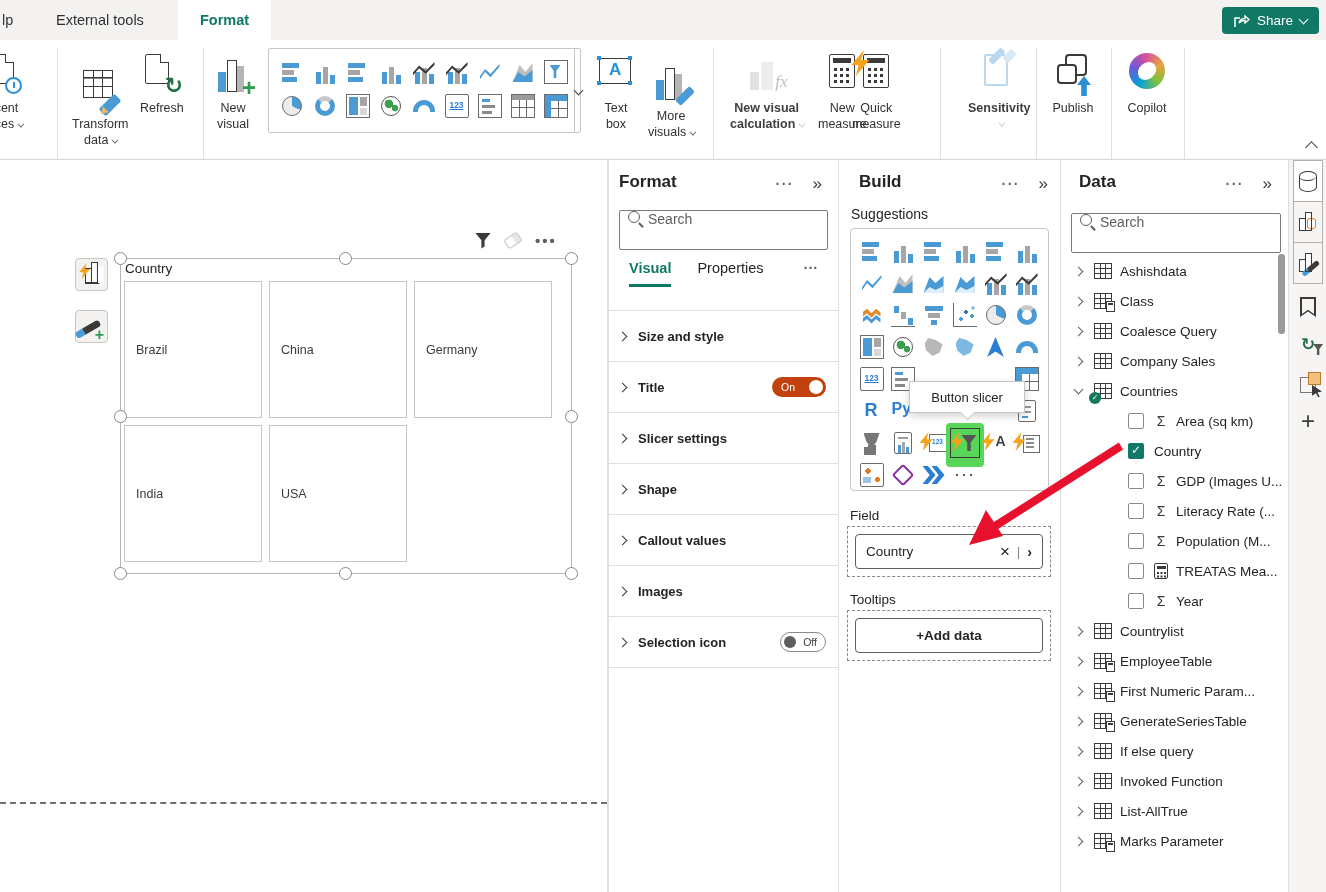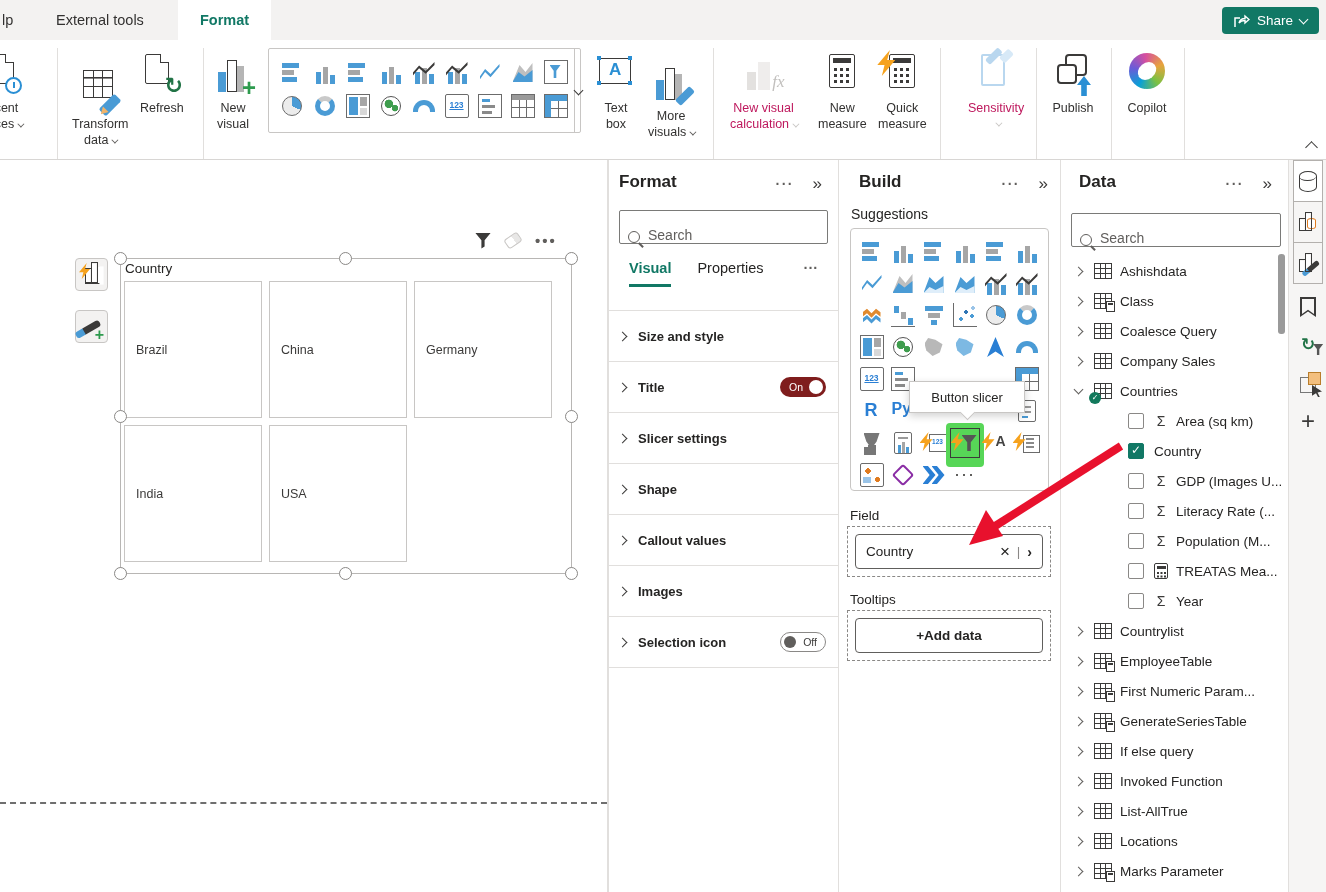--- a/index.html
+++ b/index.html
@@ -13,21 +13,21 @@
   .tab.active { font-weight:bold; }
   .share-btn { position:absolute; right:7px; top:7px; height:27px; background:#117865; border-radius:4px; color:#fff; display:flex; align-items:center; gap:7px; padding:0 12px; font-size:13.5px; cursor:pointer; }
   .share-btn svg { display:block; }
   .share-caret { width:7px; height:7px; border-right:1.6px solid #fff; border-bottom:1.6px solid #fff; transform:rotate(45deg); margin-top:-3px; }
 
   
   .ribbon { position:absolute; left:0; top:40px; width:1326px; height:120px; background:#fff; border-bottom:1px solid #d8d6d4; overflow:hidden; }
   .rb-divider { position:absolute; top:8px; height:112px; width:1px; background:#e1dfdd; }
   .rb-item { position:absolute; display:flex; flex-direction:column; align-items:center; cursor:pointer; }
   .rb-label { font-size:12.5px; color:#323130; text-align:center; line-height:16px; white-space:nowrap; }
-  .rb-label.dis { color:#be185d; }
+  .rb-label.dis { color:#404040;font-weight:bold; }
   .caret-s { display:inline-block; width:5px; height:5px; border-right:1.3px solid #605e5c; border-bottom:1.3px solid #605e5c; transform:rotate(45deg) translateY(-2px); margin-left:3px; }
   .caret-s.dis { border-color:#c8c6c4; }
 
   
   .bic { width:42px; height:44px; position:relative; margin-bottom:4px; }
 
   .ic-page { position:absolute; left:8px; top:2px; width:24px; height:30px; border:1.7px solid #3b3a39; border-radius:2px; background:#fff; }
   .ic-page::before { content:""; position:absolute; right:-1px; top:-1px; width:8px; height:8px; background:#fff; border-left:1.7px solid #3b3a39; border-bottom:1.7px solid #3b3a39; }
   .ic-clock { position:absolute; right:2px; bottom:2px; width:17px; height:17px; border:2px solid #2a8fd4; border-radius:50%; background:#fff; }
   .ic-clock::before { content:""; position:absolute; left:6px; top:3px; width:2px; height:6px; background:#2a8fd4; }
@@ -159,36 +159,36 @@
   .oob-zap { position:absolute; left:3px; top:4px; width:11px; height:16px; background:#f6a21d; clip-path:polygon(70% 0,0 58%,40% 58%,25% 100%,100% 38%,55% 38%); }
   .oob-brush { position:absolute; left:5px; top:13px; width:20px; height:7px; background:#3b3a39; border-radius:3px; transform:rotate(-30deg); }
   .oob-brush::before { content:""; position:absolute; left:-7px; top:0px; width:9px; height:7px; background:#4a9bd5; border-radius:3px 0 0 3px; }
   .oob-plusg { position:absolute; right:3px; bottom:0px; font-size:16px; font-weight:bold; color:#2e9b4e; line-height:14px; }
 
   
   .pane { position:absolute; top:160px; height:732px; background:#fff; border-left:1px solid #e1dfdd; }
   .pane-header { position:absolute; left:10px; top:12px; font-size:17px; font-weight:bold; color:#252423; }
   .pane-dots { position:absolute; top:16px; color:#605e5c; font-size:14px; letter-spacing:1.5px; font-weight:bold; cursor:pointer; }
   .pane-collapse { position:absolute; top:14px; color:#3b3a39; font-size:17px; cursor:pointer; }
-  .searchbox { position:absolute; height:34px; border:1px solid #7a7a78; border-radius:2px; background:#fff; display:flex; align-items:flex-end; gap:8px; padding:0 8px; }
+  .searchbox { position:absolute; height:40px; border:1px solid #7a7a78; border-radius:2px; background:#fff; display:flex; align-items:flex-start; gap:8px; padding:0 8px; }
   .searchbox input { border:none; outline:none; font-size:14px; color:#252423; width:100%; font-family:inherit; background:transparent; }
   .searchbox input::placeholder { color:#605e5c; opacity:1; }
   .ic-mag { width:12px; height:12px; border:1.6px solid #605e5c; border-radius:50%; position:relative; flex:none; }
   .ic-mag::after { content:""; position:absolute; left:10px; top:10px; width:6px; height:1.6px; background:#605e5c; transform:rotate(45deg); transform-origin:left center; }
 
   
   .fp-tabs { position:absolute; left:20px; top:100px; display:flex; gap:26px; font-size:14.5px; }
   .fp-tab { cursor:pointer; padding-bottom:8px; }
   .fp-tab.active { color:#117865; font-weight:bold; border-bottom:3px solid #117865; }
   .fp-sections { position:absolute; left:0; top:150px; width:100%; border-top:1px solid #e1dfdd; }
   .fsec { height:51px; border-bottom:1px solid #e1dfdd; display:flex; align-items:center; padding:0 12px 0 10px; cursor:pointer; }
   .chev-r { width:7px; height:7px; border-right:1.6px solid #3b3a39; border-top:1.6px solid #3b3a39; transform:rotate(45deg); margin-right:12px; flex:none; }
   .fsec-label { font-size:13px; font-weight:bold; color:#252423; flex:1; }
   .tg { display:none; align-items:center; border-radius:10px; height:20px; font-size:10.5px; position:relative; flex:none; }
-  .fsec.t-on .tg { display:flex; width:46px; background:#7f1d1d; color:#fff; padding-left:9px; }
+  .fsec.t-on .tg { display:flex; width:54px; background:#c2410c; color:#fff; padding-left:9px; }
   .fsec.t-on .tg::after { content:""; position:absolute; right:3px; top:3px; width:14px; height:14px; border-radius:50%; background:#fff; }
   .fsec.t-off .tg { display:flex; width:46px; border:1px solid #8a8886; color:#3b3a39; justify-content:flex-end; padding-right:8px; }
   .fsec.t-off .tg::after { content:""; position:absolute; left:3px; top:3px; width:12px; height:12px; border-radius:50%; background:#605e5c; }
 
   
   .bp-sub { position:absolute; left:12px; top:46px; font-size:14px; color:#252423; }
   .bp-gallery { position:absolute; left:11px; top:68px; width:199px; height:263px; border:1px solid #c8c6c4; border-radius:4px; background:#fff; }
   .bp-grid { display:grid; grid-template-columns:repeat(6,31px); grid-auto-rows:32px; padding:6px 0 0 5px; }
   .gcell { position:relative; display:flex; align-items:center; justify-content:center; cursor:pointer; }
   .gcell.hl::before { content:""; position:absolute; left:-3px; top:-4px; width:38px; height:44px; background:#57d657; border-radius:4px; }
@@ -411,21 +411,21 @@
         <span class="ic-fx">fx</span>
       </span>
     <span class="rb-label dis"><span>New visual</span><br><span>calculation</span><span class="caret-s dis"></span></span>
   </div>
   <div class="rb-item" style="left:818px;top:12px">
     <span class="bic">
         <span class="ic-calc"></span>
       </span>
     <span class="rb-label"><span>New</span><br><span>measure</span></span>
   </div>
-  <div class="rb-item" style="left:878px;top:12px">
+  <div class="rb-item" style="left:852px;top:12px">
     <span class="bic">
         <span class="ic-calc"></span>
         <span class="ic-zap"></span>
       </span>
     <span class="rb-label"><span>Quick</span><br><span>measure</span></span>
   </div>
 
   <div class="rb-item" style="left:968px;top:12px">
     <span class="bic">
         <span class="ic-tag"></span>
@@ -960,27 +960,20 @@
       </div>
 
       <div class="trow chev tbl">
         <span class="chevron"></span>
 
         <span class="tico"></span>
 
         <span class="tlabel">List-AllTrue</span>
       </div>
 
-      <div class="trow chev tbl">
-        <span class="chevron"></span>
-
-        <span class="tico"></span>
-
-        <span class="tlabel">Locations</span>
-      </div>
 
       <div class="trow chev tbl calc">
         <span class="chevron"></span>
 
         <span class="tico">
           <span class="calcbadge"></span>
         </span>
 
         <span class="tlabel">Marks Parameter</span>
       </div>

